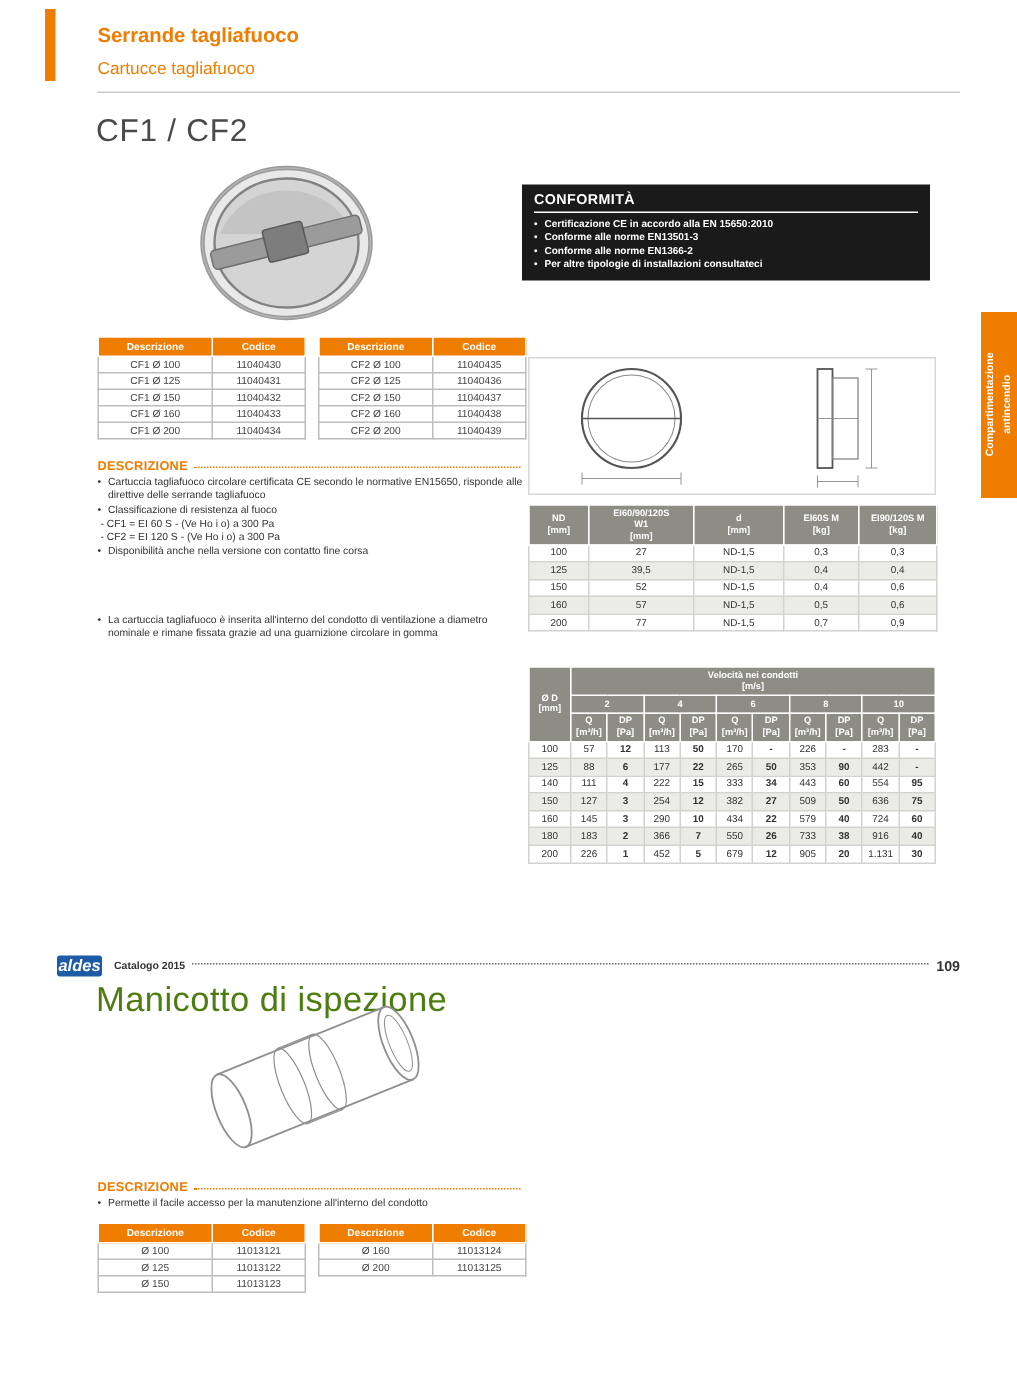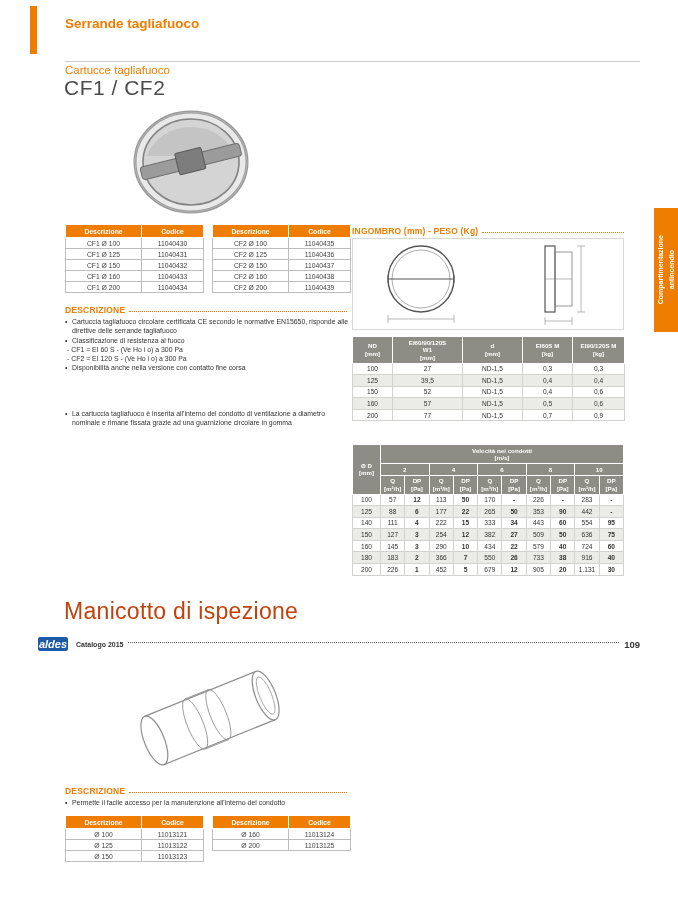--- a/index.html
+++ b/index.html
@@ -9,25 +9,25 @@
     --brand-blue:#1d5ba6;
   }
   *{box-sizing:border-box;}
   html,body{margin:0;padding:0;background:#fff;}
   body{width:678px;height:920px;font-family:"Liberation Sans",sans-serif;position:relative;overflow:hidden;}
   .page{position:relative;width:678px;height:660px;background:#fff;}
   .pre{white-space:pre-line;}
 
   .corner-bar{position:absolute;left:30px;top:6px;width:7px;height:48px;background:var(--accent-orange,#ee7d00);}
   .section-title{position:absolute;left:65px;top:16px;font-size:13.5px;font-weight:bold;color:var(--accent-orange,#ee7d00);}
-  .section-subtitle{position:absolute;left:65px;top:40px;font-size:11.5px;color:var(--accent-orange,#ee7d00);margin-top:24px;}
+  .section-subtitle{position:absolute;left:65px;top:40px;font-size:11.5px;color:var(--accent-orange,#ee7d00);}
   .header-rule{position:absolute;left:65px;top:61px;width:575px;border-top:1px solid #c9c9c9;}
 
   .product-title{position:absolute;left:64px;top:76px;font-size:21px;color:#4a4a4a;letter-spacing:0.5px;}
-  .big-title{position:absolute;left:64px;top:598px;font-size:23px;color:#c2410c;letter-spacing:0.3px;}
+  .big-title{position:absolute;left:64px;top:653px;font-size:23px;color:#4d7c0f;letter-spacing:0.3px;}
 
   .product-photo{position:absolute;left:118px;top:106px;width:145px;height:112px;}
   .draw-panel{position:absolute;border:1px solid #d8d8d4;background:#fff;}
   .manicotto-drawing{position:absolute;left:118px;top:658px;width:185px;height:120px;}
 
   .conformita{position:absolute;left:348px;top:123px;width:272px;background:var(--conformity-bg,#1a1a1a);color:#fff;padding:5px 8px 6px;}
   .conf-title{font-size:9.5px;font-weight:bold;letter-spacing:0.3px;border-bottom:1px solid #fff;padding-bottom:2px;margin-bottom:3px;}
   .conf-item{position:relative;padding-left:7px;font-size:6.7px;line-height:9px;font-weight:bold;color:#fff;}
   .conf-item::before{content:"\2022";position:absolute;left:0;}
 
@@ -78,20 +78,29 @@
       <ellipse cx="73" cy="56" rx="48" ry="43" fill="#d4d4d4" stroke="#828282" stroke-width="1.6"></ellipse>
       <path d="M 29 50 A 46 41 0 0 1 117 50 L 29 50 Z" fill="#c4c4c4"></path>
       <g transform="rotate(-14 73 56)">
         <rect x="22" y="49" width="102" height="13" rx="3" fill="#9b9b9b" stroke="#6f6f6f" stroke-width="1"></rect>
         <rect x="59" y="44" width="27" height="22" rx="2" fill="#7d7d7d" stroke="#5a5a5a" stroke-width="1"></rect>
       </g>
       <ellipse cx="73" cy="56" rx="56" ry="50" fill="none" stroke="#b3b3b3" stroke-width="1"></ellipse>
     </svg>
   </div>
 
+  <div class="conformita">
+    <div class="conf-title">CONFORMITÀ</div>
+    <div>
+        <div class="conf-item">Certificazione CE in accordo alla EN 15650:2010</div>
+        <div class="conf-item">Conforme alle norme EN13501-3</div>
+        <div class="conf-item">Conforme alle norme EN1366-2</div>
+        <div class="conf-item">Per altre tipologie di installazioni consultateci</div>
+      </div>
+  </div>
 
   <div class="side-tab">
     <div class="side-tab-text pre">Compartimentazione
 antincendio</div>
   </div>
 
   <table class="codes-table" style="left:65px;top:224px;">
     <colgroup>
         <col style="width:76px">
         <col style="width:62px">
@@ -177,23 +186,20 @@
         <div class="bullet">Disponibilità anche nella versione con contatto fine corsa</div>
       </div>
   </div>
 
   <div class="text-block" style="left:65px;top:410px;width:284px;">
     <div>
         <div class="bullet">La cartuccia tagliafuoco è inserita all'interno del condotto di ventilazione a diametro nominale e rimane fissata grazie ad una guarnizione circolare in gomma</div>
       </div>
   </div>
 
-  <div class="orange-head" style="left:352px;top:226px;width:272px;">
-    <span>INGOMBRO (mm) - PESO (Kg)</span>
-  </div>
 
   <div class="draw-panel" style="left:352px;top:238px;width:272px;height:92px;">
     <svg width="270" height="90" viewBox="0 0 270 90">
       <circle cx="68" cy="40" r="33" fill="none" stroke="#555" stroke-width="1.4"></circle>
       <circle cx="68" cy="40" r="29" fill="none" stroke="#8a8a8a" stroke-width="0.7"></circle>
       <line x1="35" y1="40" x2="101" y2="40" stroke="#555" stroke-width="1"></line>
       <line x1="35" y1="36" x2="35" y2="44" stroke="#555" stroke-width="0.8"></line>
       <line x1="101" y1="36" x2="101" y2="44" stroke="#555" stroke-width="0.8"></line>
       <line x1="35" y1="80" x2="101" y2="80" stroke="#8a8a8a" stroke-width="0.6"></line>
       <line x1="35" y1="76" x2="35" y2="84" stroke="#8a8a8a" stroke-width="0.6"></line>

